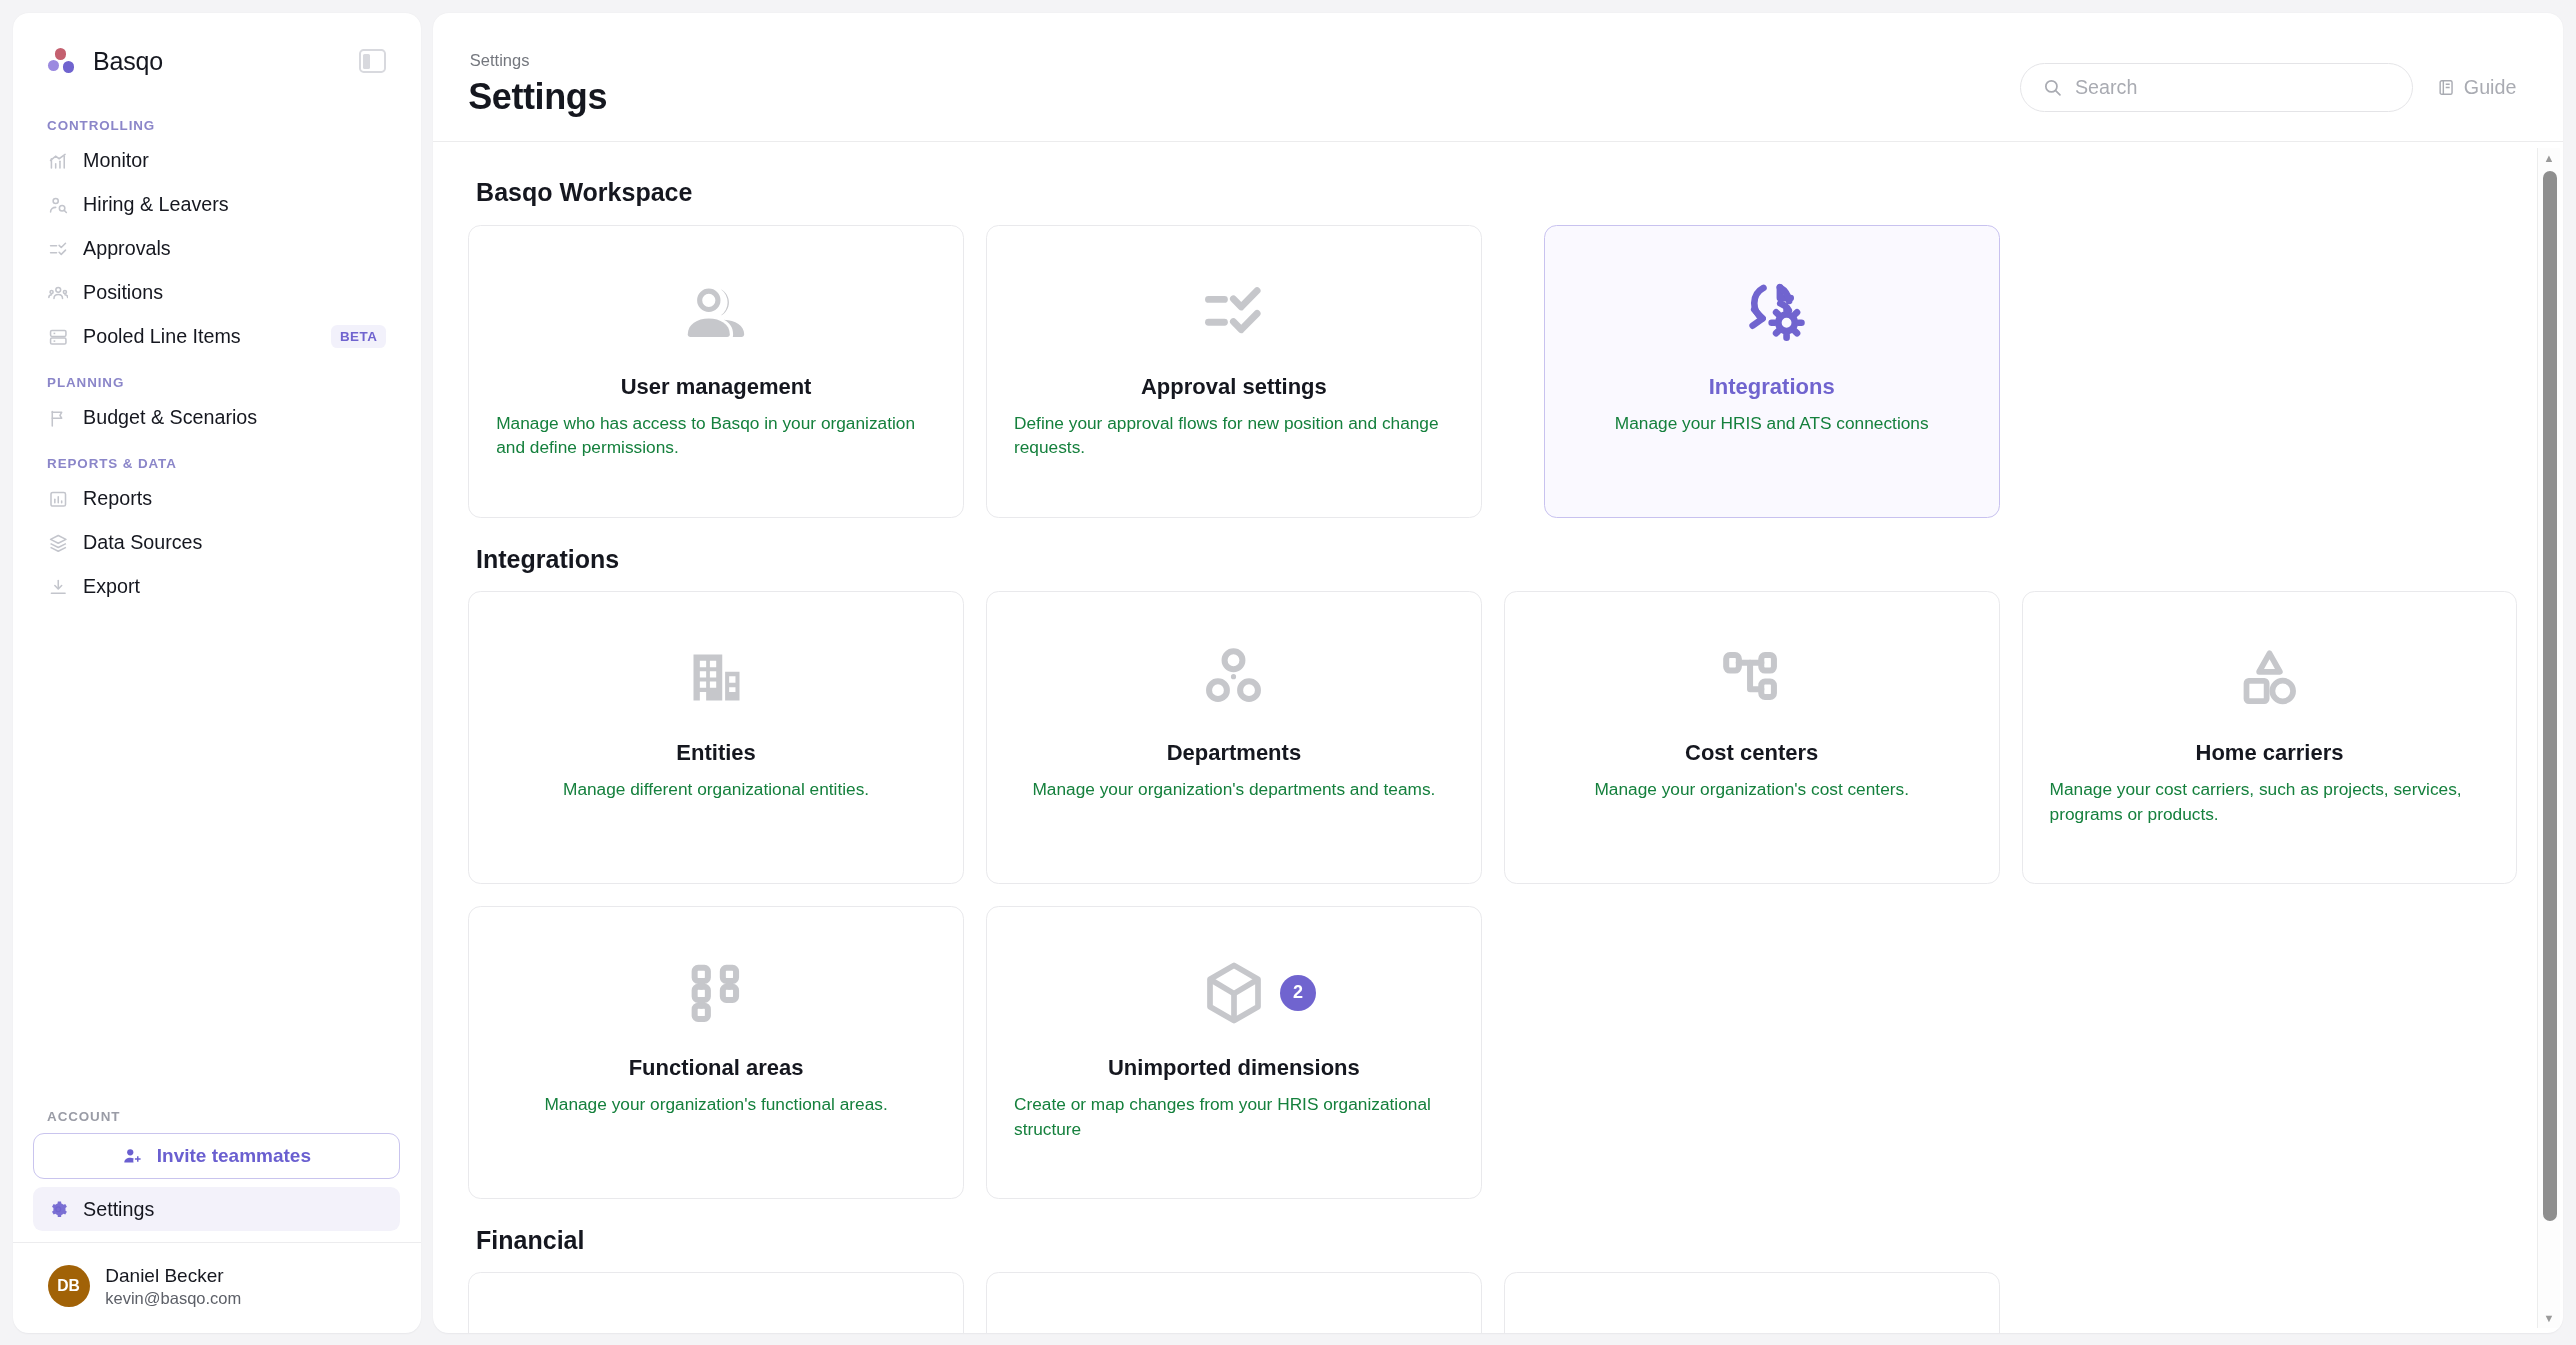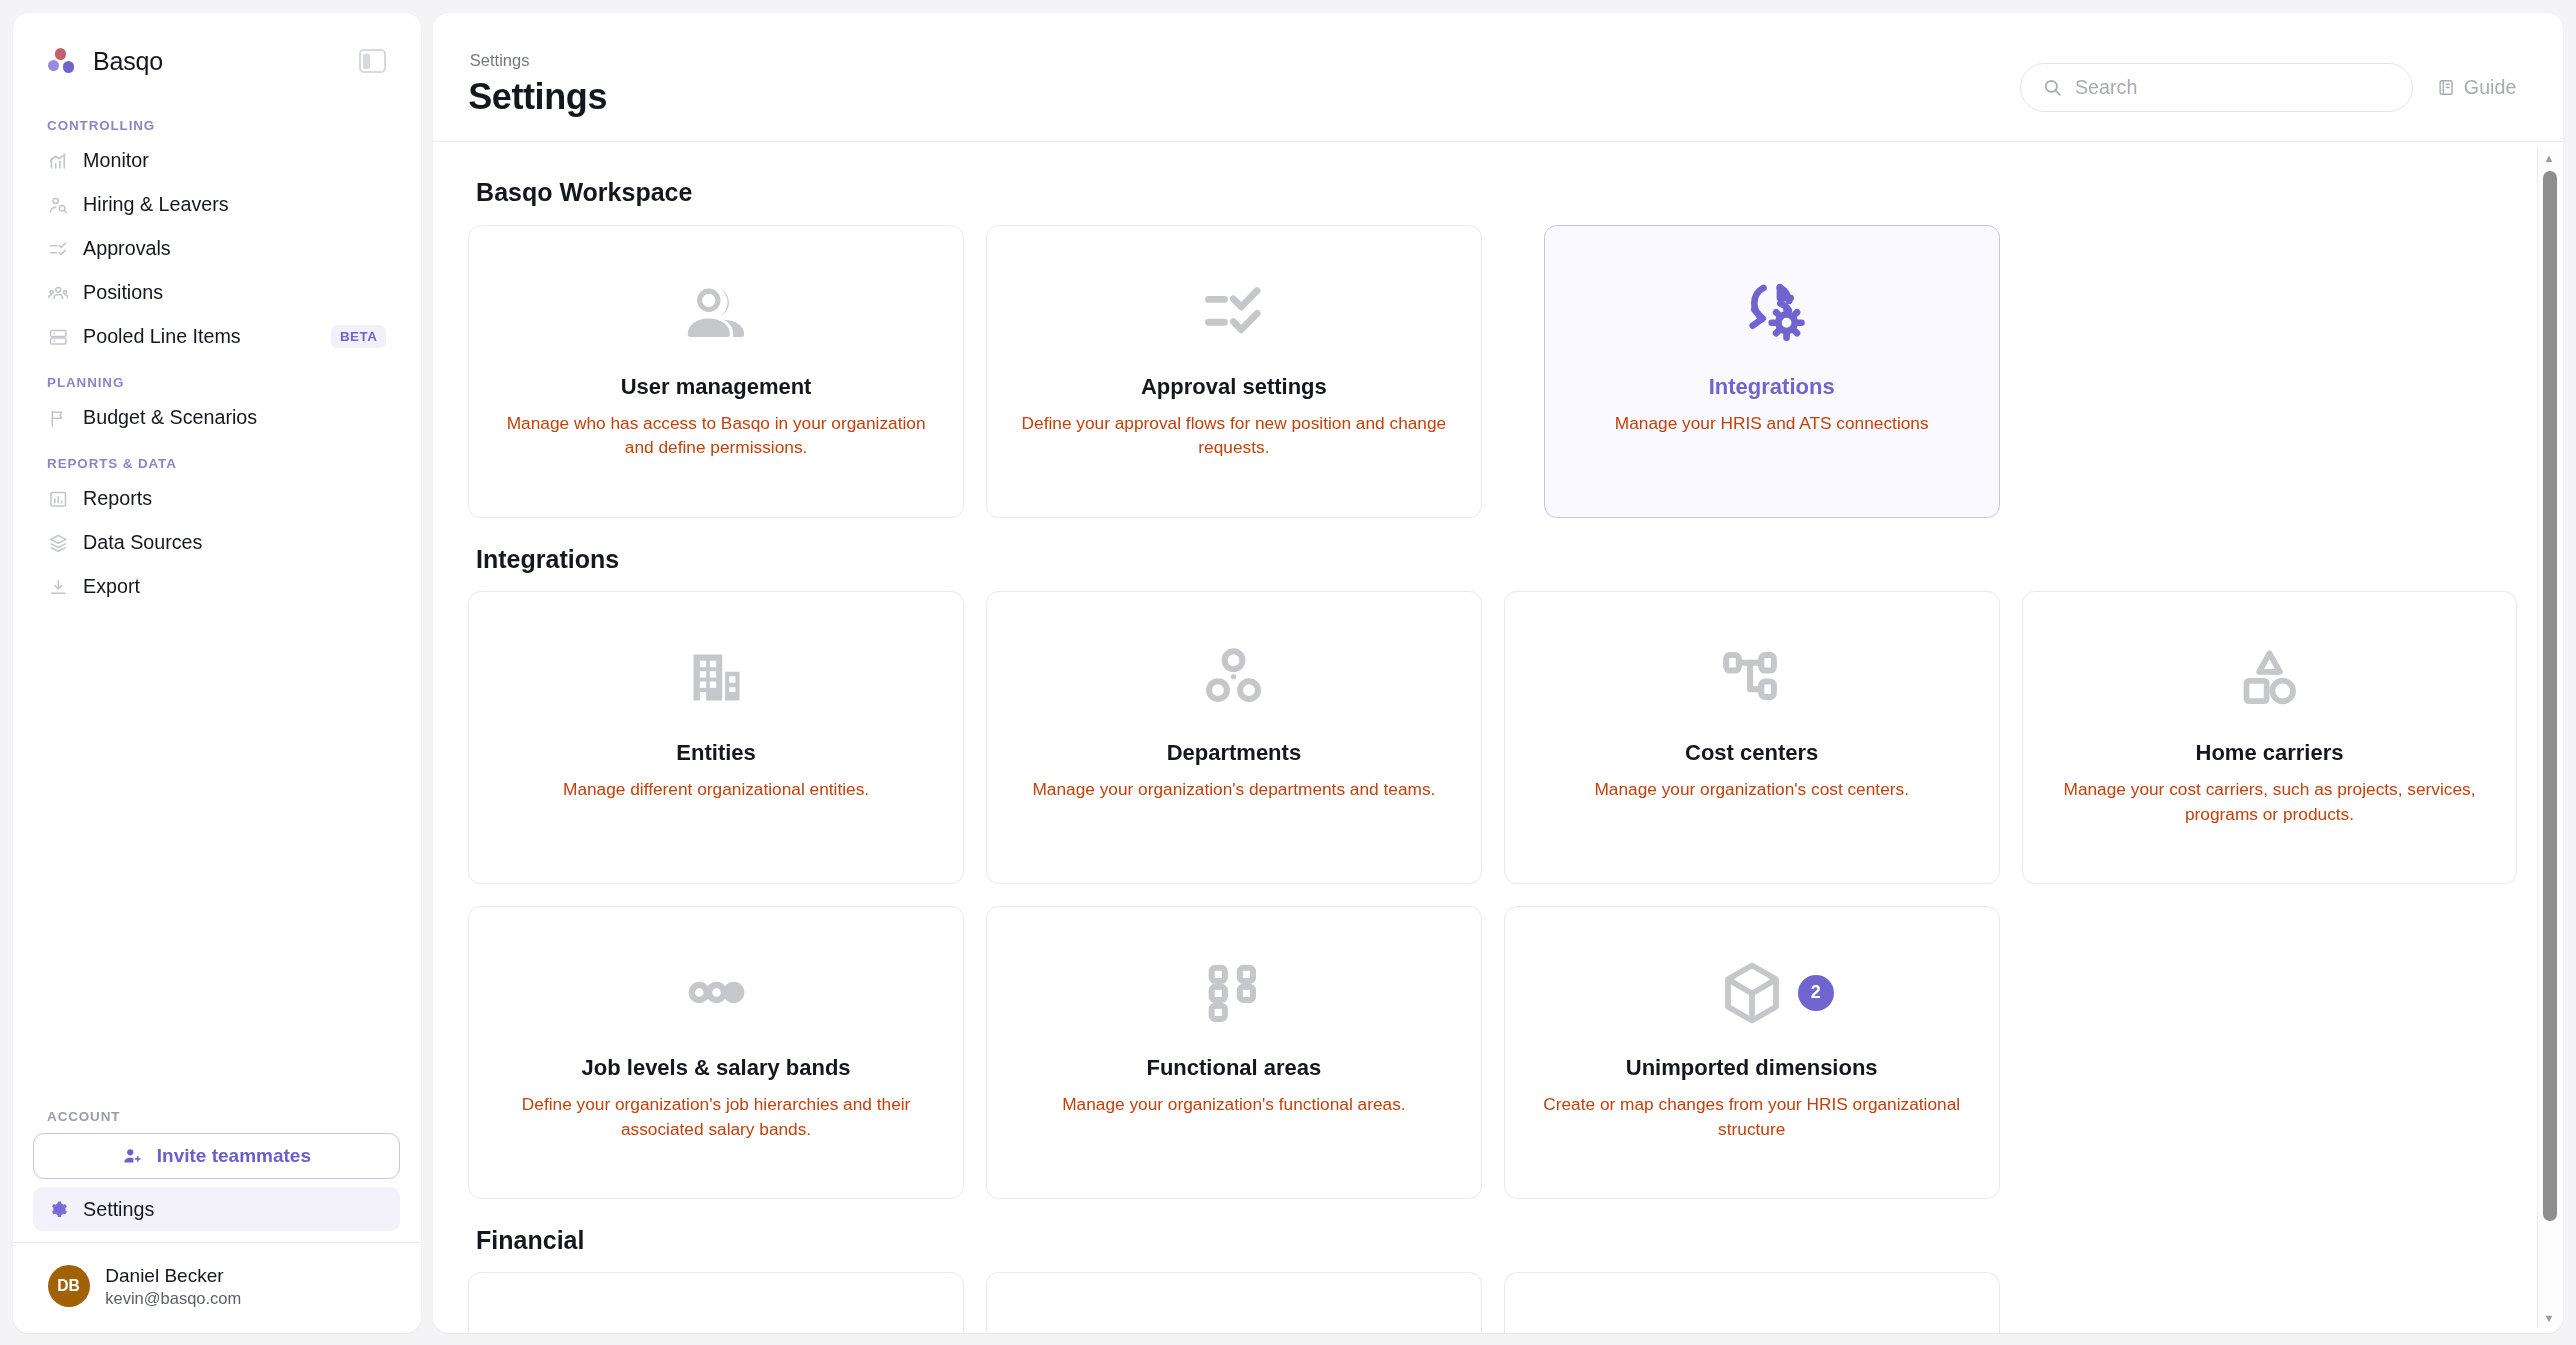--- a/index.html
+++ b/index.html
@@ -116,21 +116,21 @@
   .card-icon {
     height: 118px; display: flex; align-items: center; justify-content: center;
     color: #c6c7cb; position: relative;
   }
   .card.highlight .card-icon { color: #7064cf; }
   .card-title {
     font-size: 22px; font-weight: 700; color: #15171f; text-align: center;
     margin-top: 3.1px; margin-bottom: 11px;
   }
   .card.highlight .card-title { color: #7064cf; }
-  .card-desc { font-size: 17.3px; color: #c2410c; text-align: center; line-height: 1.42; max-width: 100%; }
+  .card-desc { font-size: 17.3px; color: #15803d; line-height: 1.42; max-width: 100%; }
   .count-badge {
     position: absolute; right: -46px; top: 41px;
     width: 36px; height: 36px; border-radius: 50%; background: #7064cf; color: #fff;
     font-size: 18px; font-weight: 700; display: flex; align-items: center; justify-content: center;
   }
   .grid.financial .card { height: 293px; }
 
   
   .scrollbar {
     position: absolute; right: 3.1px; top: 135px; width: 23.6px; bottom: 4.7px;
@@ -431,31 +431,20 @@
           <svg width="69" height="69" viewBox="0 0 24 24" fill="none" stroke="currentColor" stroke-width="2" stroke-linejoin="round">
               <path d="M12 3.6 15.6 10H8.4L12 3.6Z"></path>
               <rect x="4" y="13.2" width="7" height="7" rx=".8"></rect>
               <circle cx="16.6" cy="16.7" r="3.6"></circle>
             </svg>
         </div>
         <div class="card-title">Home carriers</div>
         <div class="card-desc">Manage your cost carriers, such as projects, services, programs or products.</div>
       </div>
 
-      <div class="card">
-        <div class="card-icon">
-          <svg width="69" height="69" viewBox="0 0 24 24" fill="none" stroke="currentColor" stroke-width="2.2">
-              <circle cx="6" cy="12" r="2.6"></circle>
-              <circle cx="12" cy="12" r="2.6"></circle>
-              <circle cx="18" cy="12" r="2.6" fill="currentColor"></circle>
-            </svg>
-        </div>
-        <div class="card-title">Job levels &amp; salary bands</div>
-        <div class="card-desc">Define your organization's job hierarchies and their associated salary bands.</div>
-      </div>
 
       <div class="card">
         <div class="card-icon">
           <svg width="69" height="69" viewBox="0 0 24 24" fill="none" stroke="currentColor" stroke-width="2.1" stroke-linejoin="round">
               <rect x="4.4" y="3.4" width="4.6" height="4.6" rx="1.2"></rect>
               <rect x="4.4" y="10" width="4.6" height="4.6" rx="1.2"></rect>
               <rect x="4.4" y="16.6" width="4.6" height="4.6" rx="1.2"></rect>
               <rect x="14.2" y="3.4" width="4.6" height="4.6" rx="1.2"></rect>
               <rect x="14.2" y="10" width="4.6" height="4.6" rx="1.2"></rect>
               <path d="M6.7 8v2M6.7 14.6v2M16.5 8v2" stroke-linecap="round"></path>

